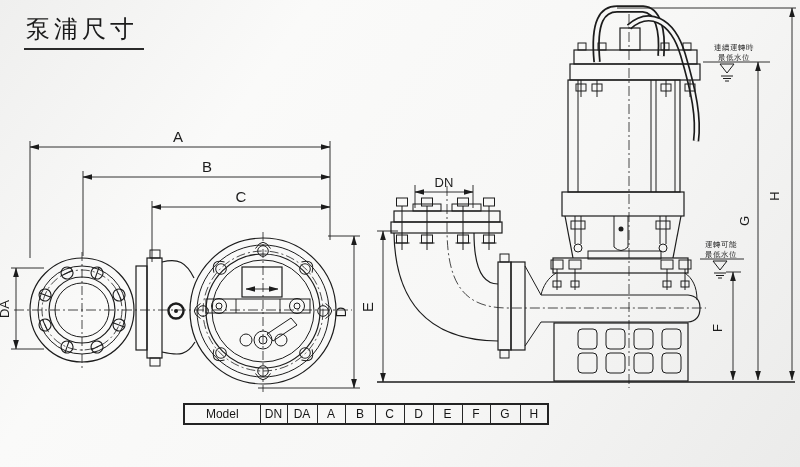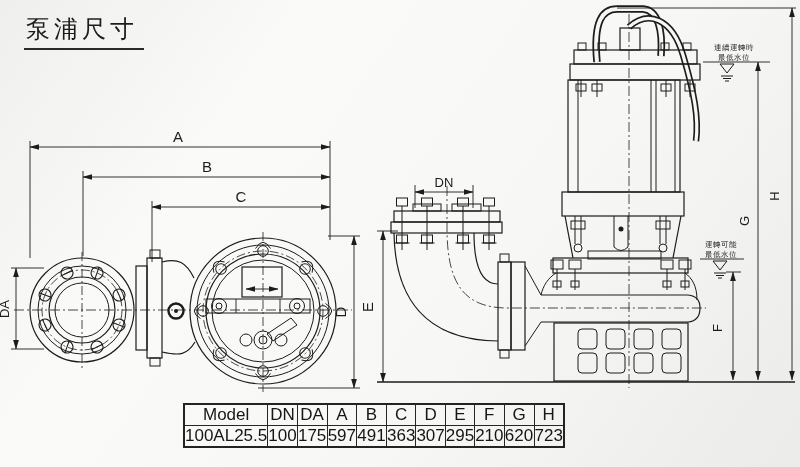--- a/index.html
+++ b/index.html
@@ -10,21 +10,21 @@
          letter-spacing:4px;padding:0 6px 3px 2px;border-bottom:2px solid #2a2a2a;
          font-family:"Liberation Sans",sans-serif;}
   svg{position:absolute;left:0;top:0;}
   svg text{font-family:"Liberation Sans",sans-serif;fill:#1c1c1c;}
   .dimtxt{font-size:15px;}
   .dimtxt-s{font-size:13px;}
   .note{font-size:7.5px;letter-spacing:0.5px;}
   table.dim{position:absolute;left:183px;top:403px;border-collapse:collapse;
             table-layout:fixed;background:transparent;}
   table.dim th,table.dim td{border:1.4px solid #262626;text-align:center;
-            font-size:17px;font-weight:normal;color:#161616;padding:0;height:18px;
+            font-size:12px;font-weight:normal;color:#161616;padding:0;height:18px;
             font-family:"Liberation Sans",sans-serif;white-space:nowrap;}
   table.dim{border:2px solid #232323;}
 </style>
 </head>
 <body>
 
 <div class="page">
 
   <div class="title">泵浦尺寸</div>
 
@@ -354,29 +354,16 @@
       <th>DA</th>
       <th>A</th>
       <th>B</th>
       <th>C</th>
       <th>D</th>
       <th>E</th>
       <th>F</th>
       <th>G</th>
       <th>H</th>
     </tr>
-    <tr>
-      <td>100AL25.5</td>
-      <td>100</td>
-      <td>175</td>
-      <td>597</td>
-      <td>491</td>
-      <td>363</td>
-      <td>307</td>
-      <td>295</td>
-      <td>210</td>
-      <td>620</td>
-      <td>723</td>
-    </tr>
   </tbody>
     </table>
 
 </div>
 
 </body></html>

